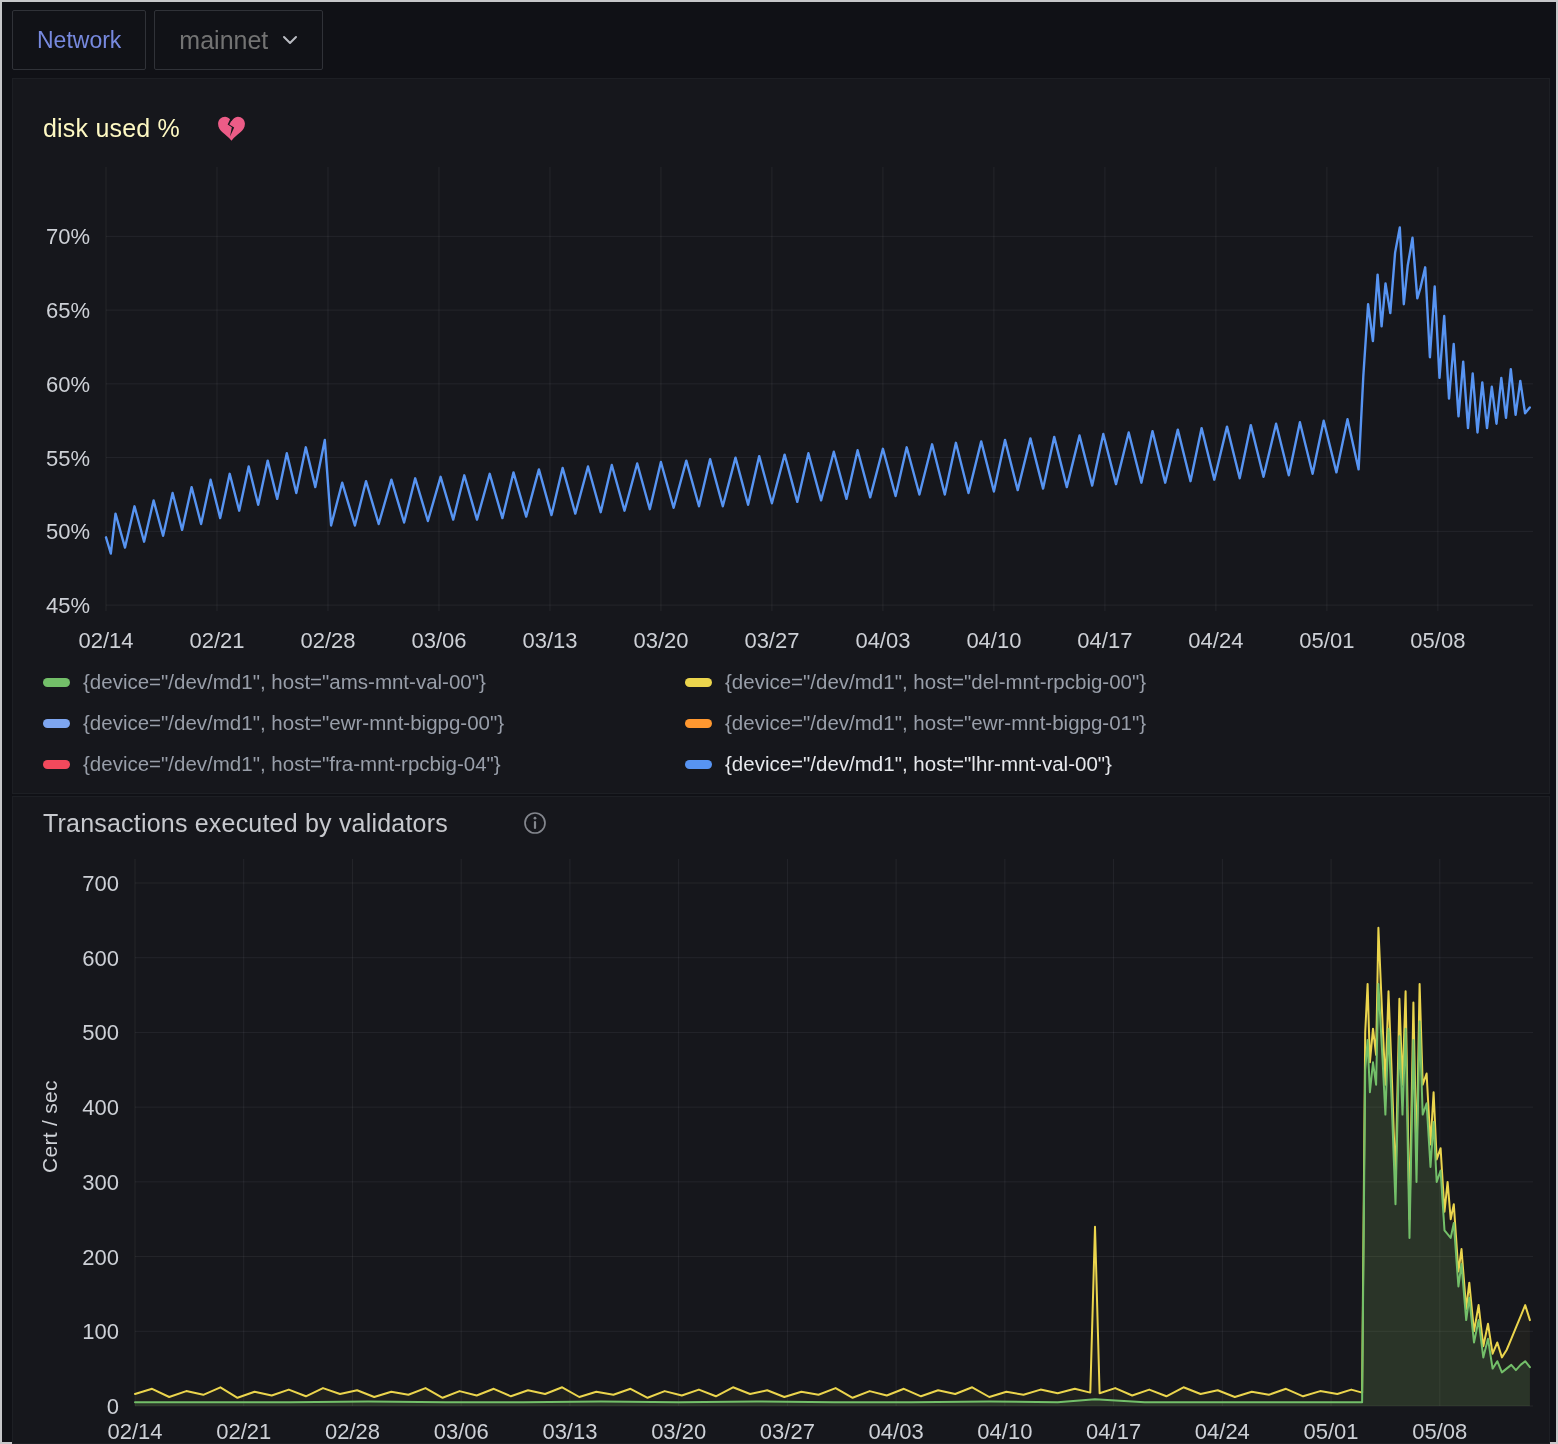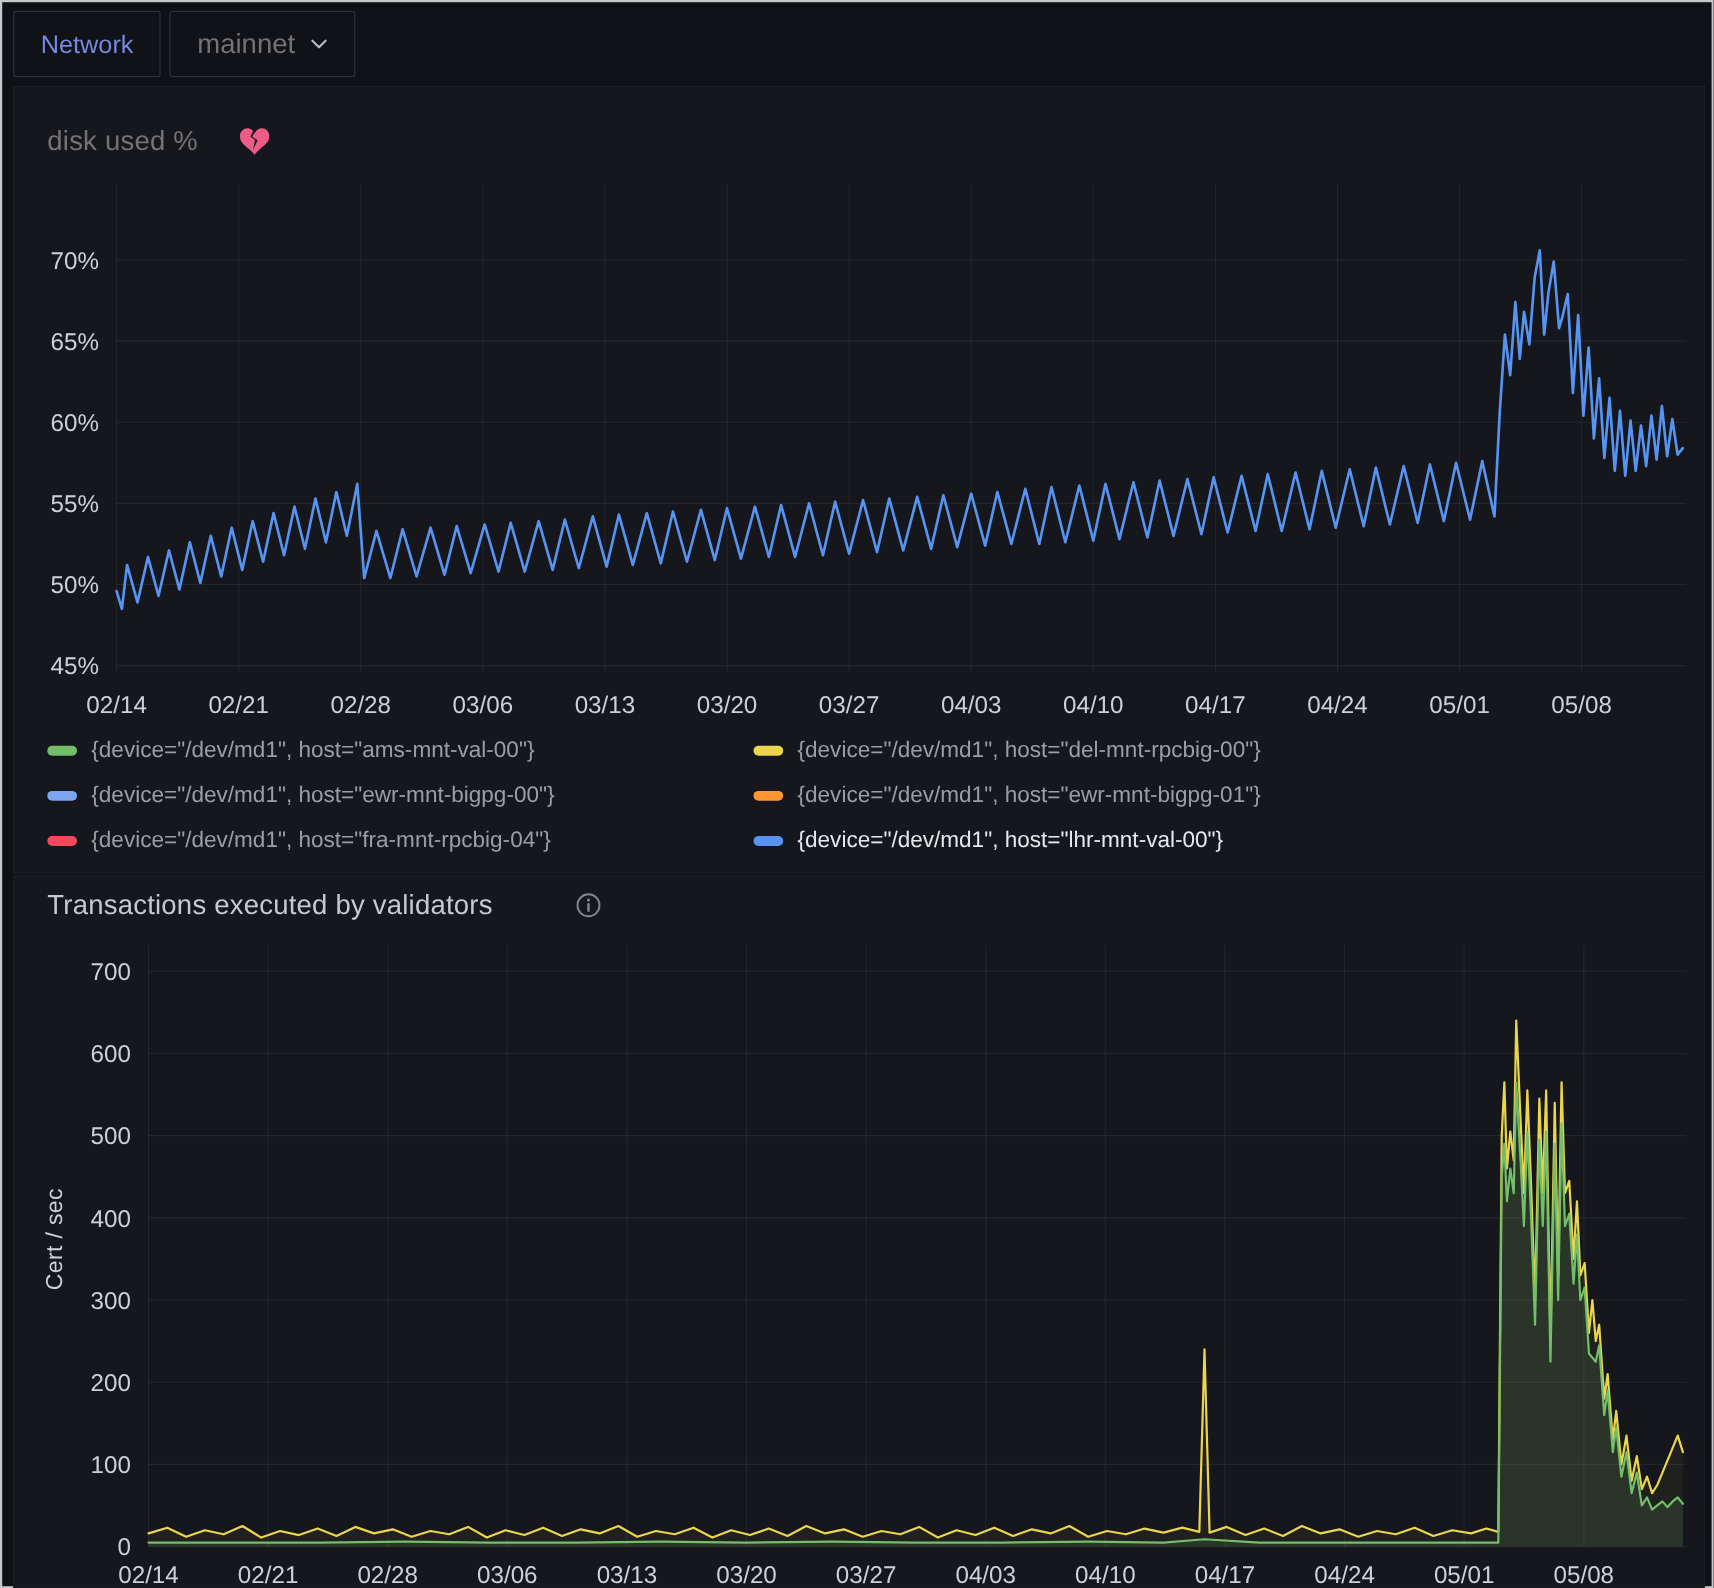--- a/index.html
+++ b/index.html
@@ -39,21 +39,21 @@
     box-sizing:border-box;
   }
   .panel.p1{top:76px;height:716px;}
   .panel.p2{top:794px;height:648px;}
   .panel-header{
     display:flex;align-items:center;
     padding:24px 0 0 30px;height:50px;
   }
   .panel.p2 .panel-header{padding-top:8px;height:36px;gap:45px;}
   .panel-title{
-    margin:0;font-size:25px;font-weight:500;color:#737373;letter-spacing:.2px;
+    margin:0;font-size:25px;font-weight:500;color:#fef9c3;letter-spacing:.2px;
   }
   .panel.p2 .panel-title{color:#c7c9ce;}
   .alert-icon{margin-left:38px;display:flex;align-items:center;}
   .info-icon{margin-left:30px;display:flex;align-items:center;}
   svg.chart{display:block;}
   
   .legend{
     padding:12px 0 0 30px;
     display:grid;
     grid-template-columns:614px auto;

